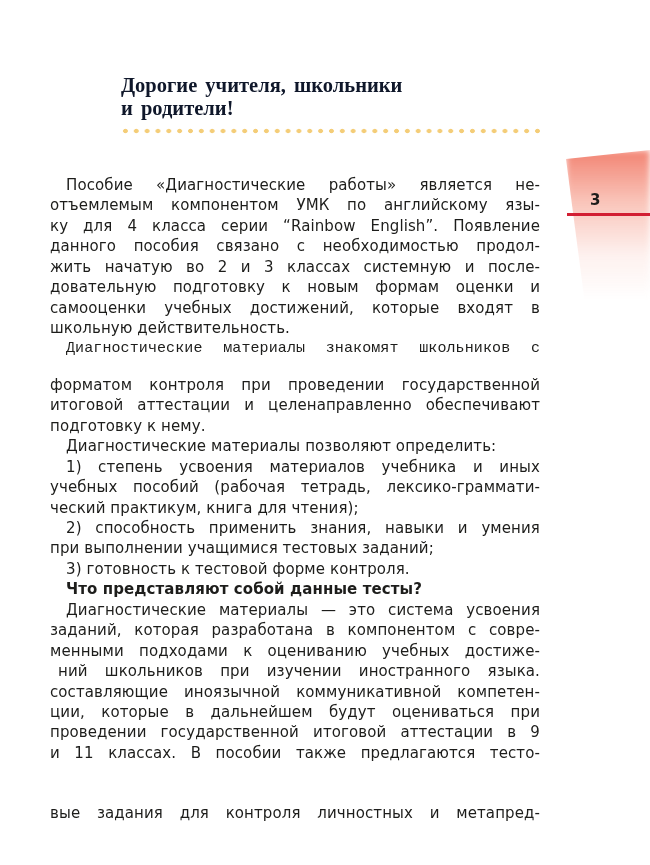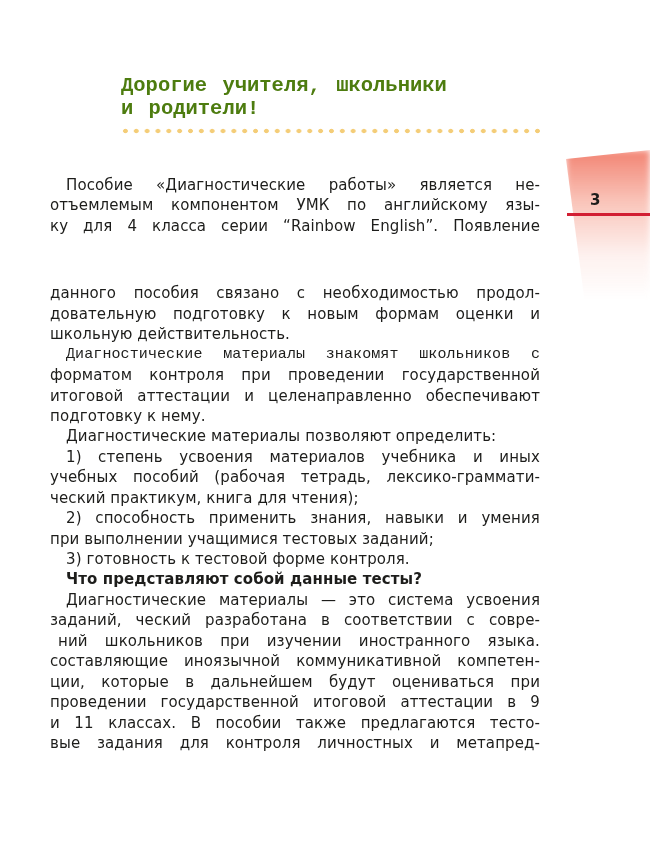--- a/index.html
+++ b/index.html
@@ -41,25 +41,25 @@
       font-weight: bold;
       font-size: 15px;
       color: #1d1d1b;
       line-height: 18px;
     }
     .title {
       position: absolute;
       left: 121px;
       top: 74px;
       width: 430px;
-      font-family: Liberation Mono, monospace;
+      font-family: Liberation Serif, serif;
       font-weight: bold;
       font-size: 20.5px;
       line-height: 23px;
-      color: #4d7c0f;
+      color: #0f172a;
       word-spacing: 3px;
       margin: 0;
     }
     .dots {
       position: absolute;
       left: 120px;
       top: 128px;
       width: 424px;
       height: 6px;
       background-image: radial-gradient(circle, #f4cd78 2px, rgba(255,255,255,0) 2.6px);
@@ -106,28 +106,30 @@
   <span>и родители!</span>
 </h1>
 <div class="dots"></div>
 
 <div class="body-text">
 
   <div>
     <span class="ln indent" style="white-space: normal;">Пособие «Диагностические работы» является не-</span>
     <span class="ln" style="white-space: normal;">отъемлемым компонентом УМК по английскому язы-</span>
     <span class="ln" style="white-space: normal;">ку для 4 класса серии “Rainbow English”. Появление</span>
-    <span class="ln" style="white-space: normal; margin-top: 47px;">данного пособия связано с необходимостью продол-</span>
+    <span class="ln" style="white-space: normal;">данного пособия связано с необходимостью продол-</span>
+    <span class="ln" style="white-space: normal;">жить начатую во 2 и 3 классах системную и после-</span>
     <span class="ln" style="white-space: normal;">довательную подготовку к новым формам оценки и</span>
+    <span class="ln" style="white-space: normal;">самооценки учебных достижений, которые входят в</span>
     <span class="ln last">школьную действительность.</span>
   </div>
 
   <div>
     <span class="ln indent" style="white-space: normal; font-family: Liberation Mono, monospace;">Диагностические материалы знакомят школьников с</span>
-    <span class="ln" style="white-space: normal;">форматом контроля при проведении государственной</span>
+    <span class="ln" style="white-space: normal; margin-top: 16px;">форматом контроля при проведении государственной</span>
     <span class="ln" style="white-space: normal;">итоговой аттестации и целенаправленно обеспечивают</span>
     <span class="ln last">подготовку к нему.</span>
   </div>
 
   <div>
     <span class="ln indent last">Диагностические материалы позволяют определить:</span>
   </div>
 
   <div>
     <span class="ln indent" style="white-space: normal;">1) степень усвоения материалов учебника и иных</span>
@@ -143,21 +145,22 @@
   <div>
     <span class="ln indent last">3) готовность к тестовой форме контроля.</span>
   </div>
 
   <div>
     <span class="ln indent last bold">Что представляют собой данные тесты?</span>
   </div>
 
   <div>
     <span class="ln indent" style="white-space: normal;">Диагностические материалы — это система усвоения</span>
-    <span class="ln" style="white-space: normal;">заданий, ческий разработана в соответствии с совре-</span>
+    <span class="ln" style="white-space: normal;">заданий, которая разработана в компонентом с совре-</span>
+    <span class="ln" style="white-space: normal;">менными подходами к оцениванию учебных достиже-</span>
     <span class="ln" style="white-space: normal; margin-left: 8px;">ний школьников при изучении иностранного языка.</span>
     <span class="ln" style="white-space: normal;">составляющие иноязычной коммуникативной компетен-</span>
     <span class="ln" style="white-space: normal;">ции, которые в дальнейшем будут оцениваться при</span>
     <span class="ln" style="white-space: normal;">проведении государственной итоговой аттестации в 9</span>
     <span class="ln" style="white-space: normal;">и 11 классах. В пособии также предлагаются тесто-</span>
-    <span class="ln" style="white-space: normal;">вые задания для контроля личностных и метапред-</span>
+    <span class="ln" style="white-space: normal; margin-top: 40px;">вые задания для контроля личностных и метапред-</span>
   </div>
 </div>
 
 </body></html>

